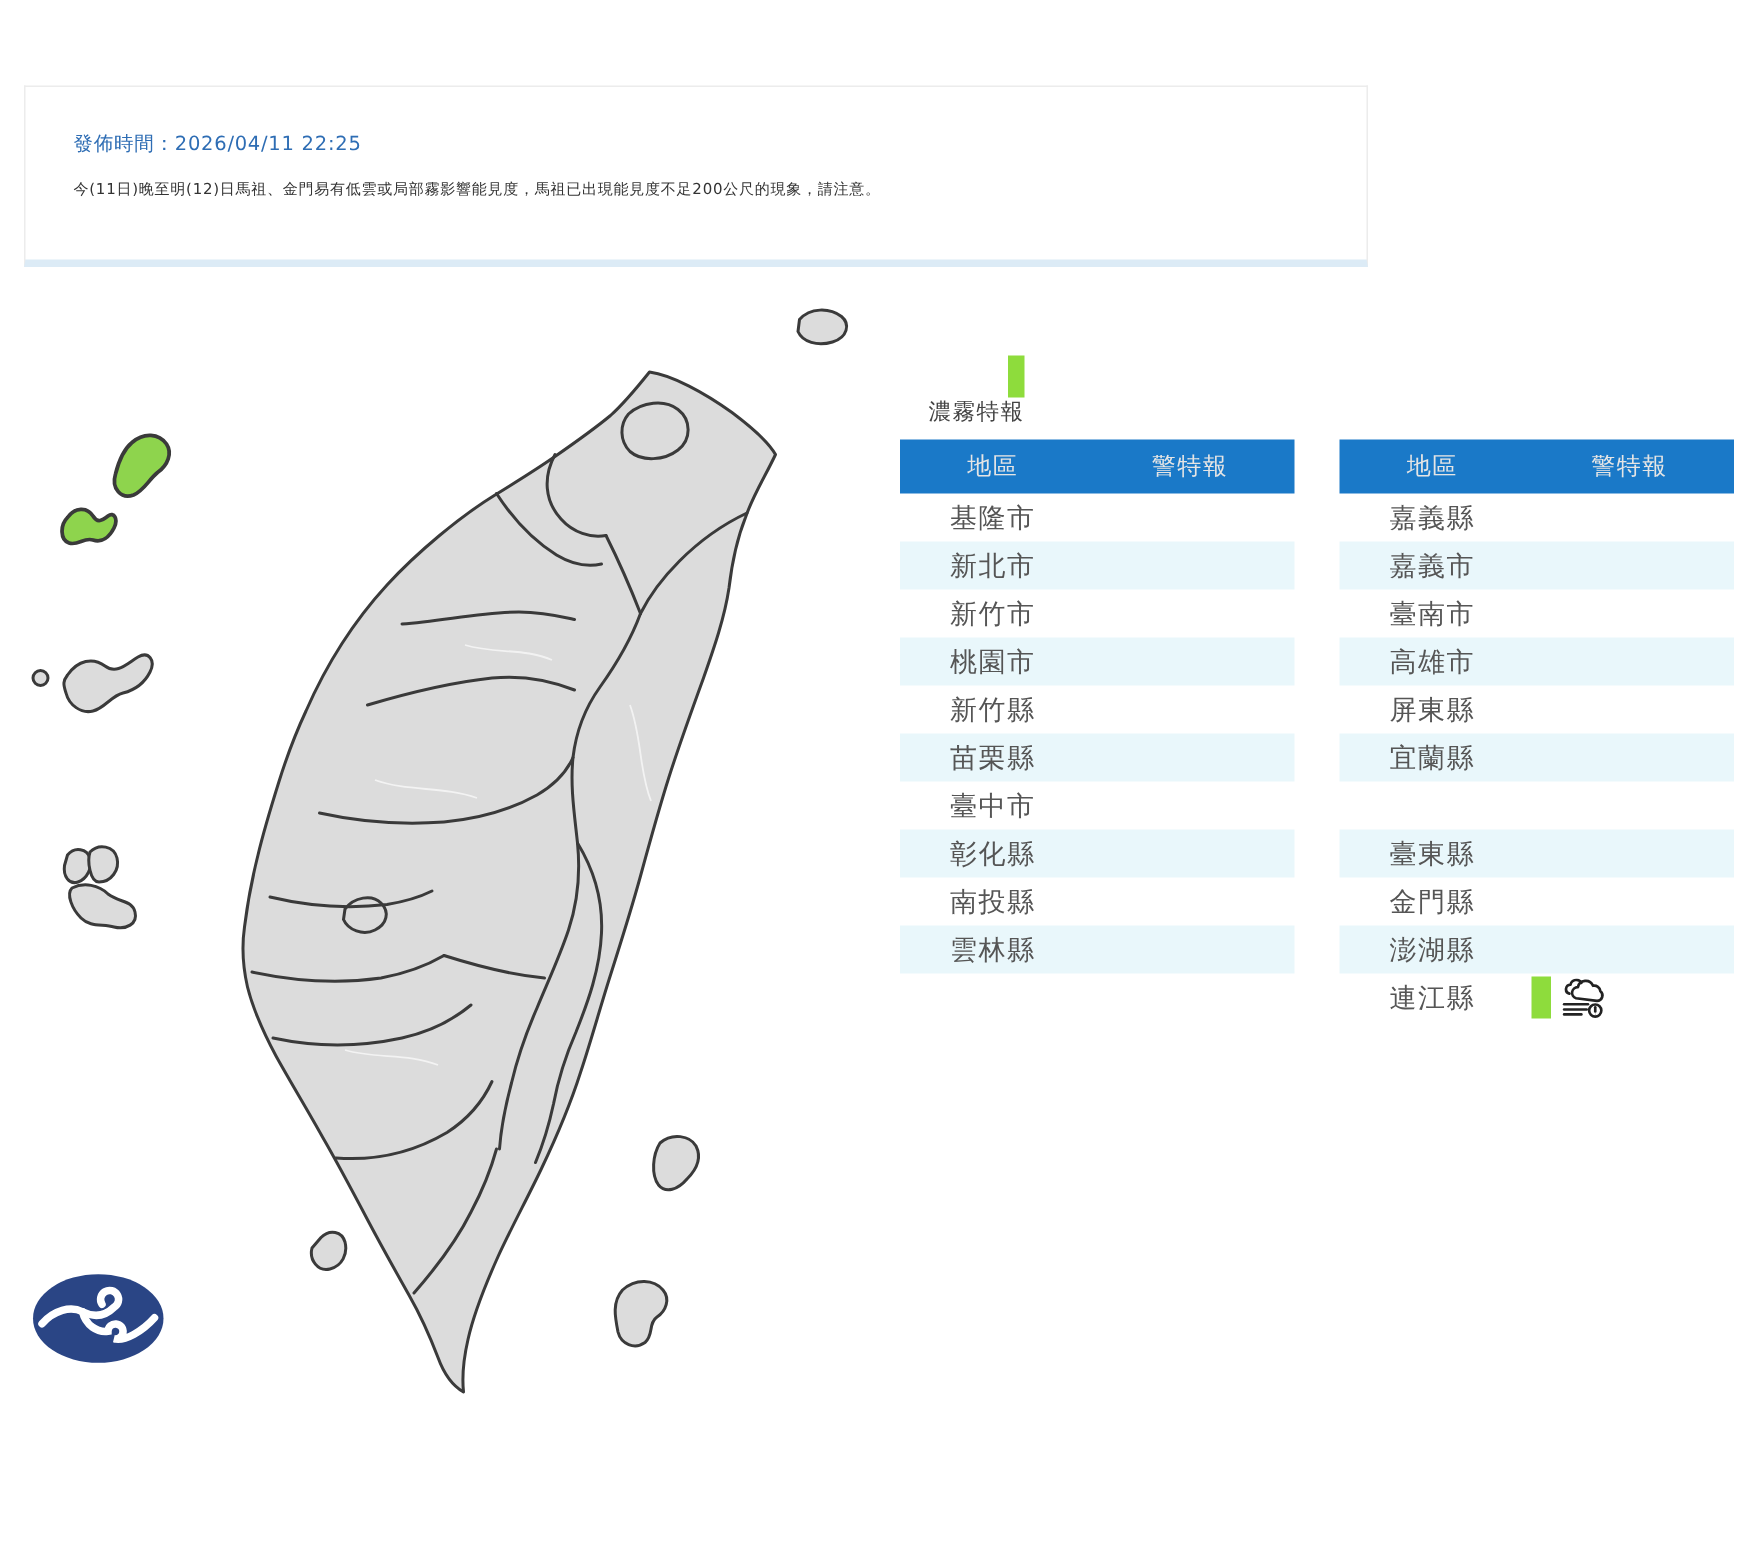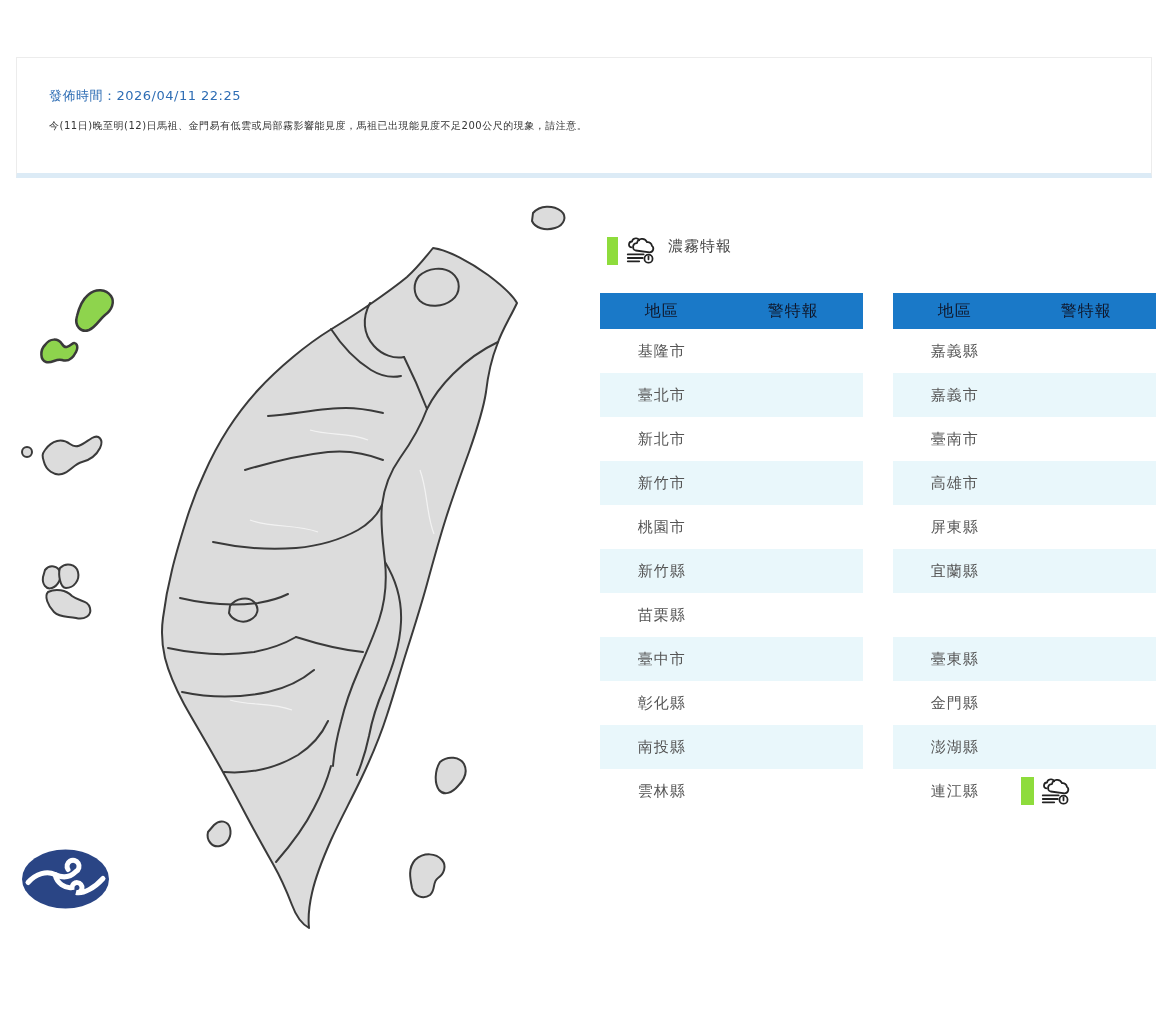--- a/index.html
+++ b/index.html
@@ -16,48 +16,48 @@
     --box-border:#ececec;
     --box-underline:#dcebf6;
   }
   *{margin:0;padding:0;box-sizing:border-box;}
   html,body{background:#fff;}
   body{font-family:"DejaVu Sans","Liberation Sans",sans-serif;}
   .page{position:relative;width:1170px;height:1031px;background:#fff;overflow:hidden;}
 
   
   .notice-box{
-    position:absolute;left:16px;top:57px;width:1136px;height:121px;
+    position:absolute;left:16px;top:57px;width:896px;height:121px;
     background:#fff;border:1px solid var(--box-border);
     border-bottom:5px solid var(--box-underline);
     padding:29px 32px 0 32px;
   }
   .publish-time{font-size:13px;color:var(--publish-blue);margin-bottom:14px;letter-spacing:.5px;}
   .notice-body{font-size:10px;color:var(--body-text);letter-spacing:.5px;}
 
   
   .map-area{position:absolute;left:0;top:190px;width:600px;height:780px;}
   .map-area svg{display:block;width:100%;height:100%;}
 
   
-  .legend{position:absolute;left:607px;top:237px;display:flex;align-items:flex-start;height:29px;}
+  .legend{position:absolute;left:607px;top:237px;display:flex;align-items:flex-end;height:29px;flex-direction:column;}
   .legend-swatch{width:11px;height:28px;background:var(--accent-green);flex:0 0 auto;}
   .fog-icon{width:30px;height:27px;display:block;}
   .legend .fog-icon{margin-left:8px;}
   .legend-label{margin-left:12px;font-size:15px;color:#444;letter-spacing:1px;}
 
   
   .warn-table{position:absolute;top:293px;width:263px;}
   .warn-table.left{left:600px;}
   .warn-table.right{left:893px;}
-  .thead{display:flex;height:36px;background:var(--header-blue);color:#0f172a;font-size:16px;letter-spacing:1px;}
+  .thead{display:flex;height:36px;background:var(--header-blue);color:#e5e5e5;font-size:16px;letter-spacing:1px;}
   .thead .cell{display:flex;align-items:center;justify-content:center;}
   .cell.region{width:47%;}
   .cell.warn{width:53%;}
-  .trow{display:flex;height:44px;font-size:15px;color:var(--row-text);letter-spacing:1px;}
+  .trow{display:flex;height:32px;font-size:18px;color:var(--row-text);letter-spacing:1px;}
   .trow:nth-child(even){background:var(--stripe-blue);}
   .trow .cell.region{display:flex;align-items:center;justify-content:center;}
   .trow .cell.warn{display:flex;align-items:center;justify-content:flex-start;padding-left:4px;gap:7px;}
   .wbar{width:13px;height:28px;background:var(--accent-green);display:inline-block;flex:0 0 auto;}
 
   
   .logo{position:absolute;left:21px;top:848px;width:89px;height:62px;}
   .logo svg{display:block;width:100%;height:100%;}
 
   .hidden-defs{position:absolute;width:0;height:0;overflow:hidden;}
@@ -165,24 +165,20 @@
     <div class="thead">
       <div class="cell region">地區</div>
       <div class="cell warn">警特報</div>
     </div>
     <div class="tbody">
         <div class="trow">
           <div class="cell region">基隆市</div>
           <div class="cell warn"></div>
         </div>
         <div class="trow">
-          <div class="cell region">臺北市</div>
-          <div class="cell warn"></div>
-        </div>
-        <div class="trow">
           <div class="cell region">新北市</div>
           <div class="cell warn"></div>
         </div>
         <div class="trow">
           <div class="cell region">新竹市</div>
           <div class="cell warn"></div>
         </div>
         <div class="trow">
           <div class="cell region">桃園市</div>
           <div class="cell warn"></div>

